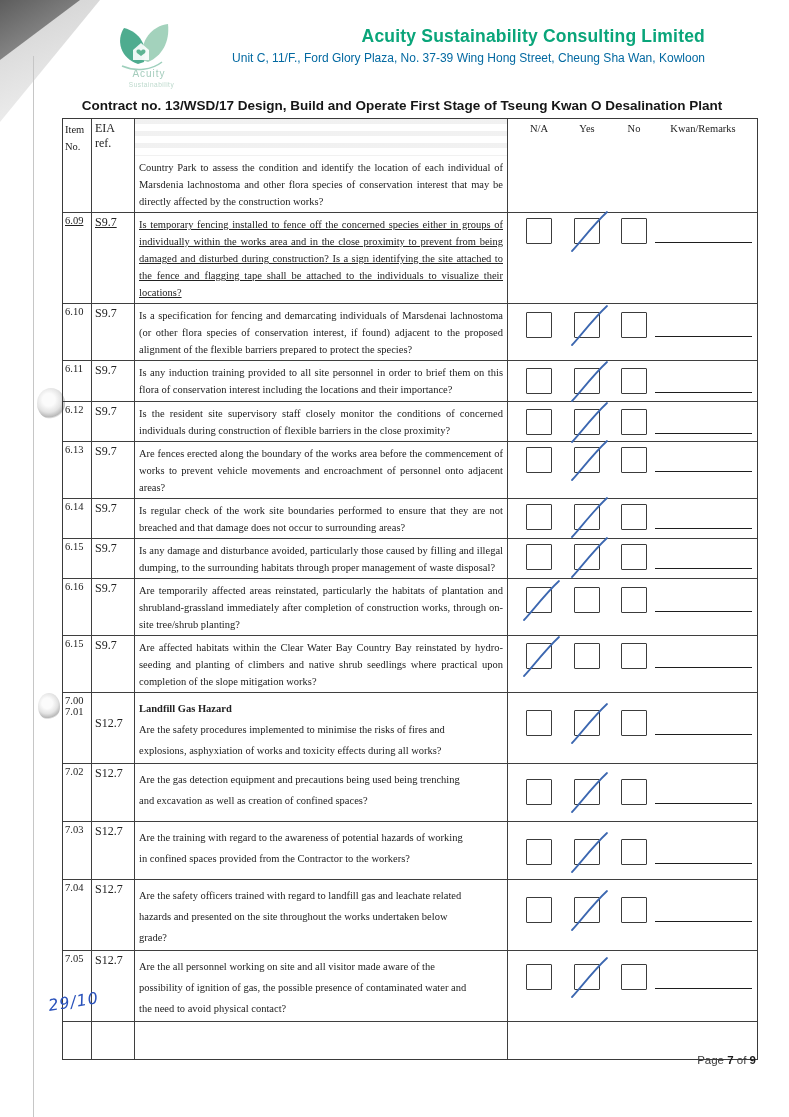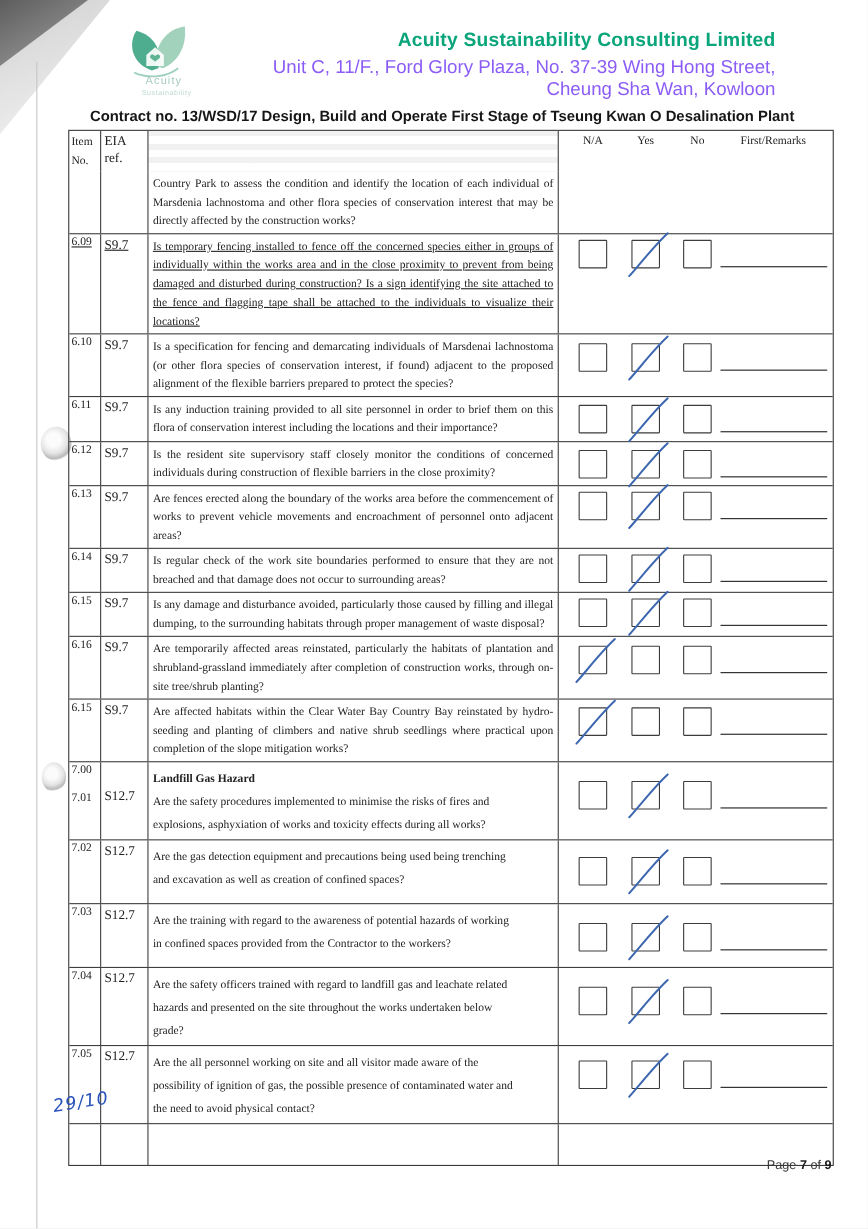--- a/index.html
+++ b/index.html
@@ -25,39 +25,39 @@
   
   .logo { position:absolute; left:100px; top:20px; width:110px; height:80px; }
   .logo svg { display:block; }
   .logo-title { position:absolute; left:14px; top:48px; width:70px; text-align:center;
     font-family:"Liberation Sans",sans-serif; font-size:10px; color:#a5cdbd; letter-spacing:1px;}
   .logo-sub { position:absolute; left:4px; top:61px; width:95px; text-align:center;
     font-family:"Liberation Sans",sans-serif; font-size:6.5px; color:#bcd9cc; letter-spacing:.5px;}
   .head-block { position:absolute; left:205px; top:26px; width:500px; text-align:right;
     font-family:"Liberation Sans",sans-serif; }
   .company { font-size:17.5px; font-weight:bold; color:#0aa57a; letter-spacing:.2px; }
-  .addr, .contact { font-size:17px; color:#8b5cf6; margin-top:4px; }
+  .addr, .contact { font-size:12px; color:#0369a1; margin-top:4px; }
   .contact .sep { padding:0 6px; }
   .doc-title { position:absolute; left:62px; top:98px; width:680px; text-align:center;
     font-family:"Liberation Sans",sans-serif; font-size:13.5px; font-weight:bold; color:#161616; }
 
   
   .tbl { position:absolute; left:62px; top:118px; width:696px; border:1.5px solid #3a3a3a; }
   .t-row { display:flex; border-top:1px solid #3f3f3f; }
   .t-row:first-child { border-top:none; }
   .c { border-right:1px solid #3f3f3f; }
   .c:last-child { border-right:none; }
   .c-item { width:29px; font-size:10.5px; padding:2px 1px 0 2px; }
   .c-eia  { width:43px; font-size:12px; padding:2px 1px 0 3px; }
   .c-q    { width:373px; font-size:10.5px; line-height:17px; padding:3px 4px 2px 4px; }
   .c-ans  { width:249px; position:relative; }
   .justified .c-q { text-align:justify; }
   .loose .c-q { line-height:21px; padding-top:5px; padding-right:40px; }
   .loose .c-eia.has-head { padding-top:23px; }
-  .loose .c-item .item2 { margin-top:14px; }
+  .loose .c-item .item2 { margin-top:0; }
   .q-head { font-weight:bold; }
 
   
   .hdr { height:37px; font-size:10.5px; }
   .hdr .c-item { line-height:17px; }
   .hdr .c-q { background:
       repeating-linear-gradient(180deg, rgba(120,120,120,.10) 0 5px, rgba(255,255,255,0) 5px 12px); }
   .hdr .c-ans span { position:absolute; top:4px; text-align:center; }
   .h-na  { left:16px; width:30px; }
   .h-yes { left:64px; width:30px; }
@@ -115,21 +115,21 @@
       <div class="c c-item">
         <div>Item</div>
         <div>No.</div>
       </div>
       <div class="c c-eia">EIA ref.</div>
       <div class="c c-q"></div>
       <div class="c c-ans">
         <span class="h-na">N/A</span>
         <span class="h-yes">Yes</span>
         <span class="h-no">No</span>
-        <span class="h-rem">First/Remarks</span>
+        <span class="h-rem">Kwan/Remarks</span>
       </div>
     </div>
     <div id="table-body">
         <div class="t-row justified" style="min-height: 55px;">
           <div class="c c-item">
             <div></div>
           </div>
           <div class="c c-eia"></div>
           <div class="c c-q"><span>Country Park to assess the condition and identify the location of each individual of Marsdenia lachnostoma and other flora species of conservation interest that may be directly affected by the construction works?</span></div>
           <div class="c c-ans"></div>

